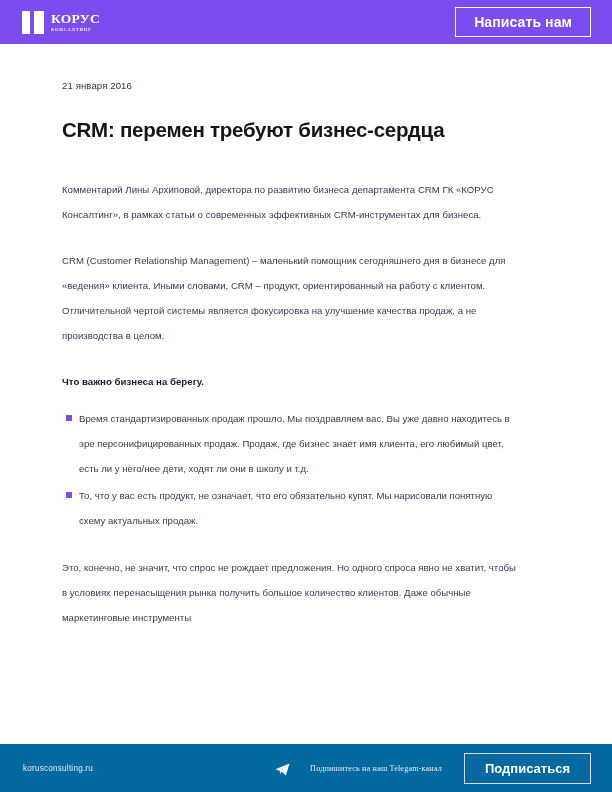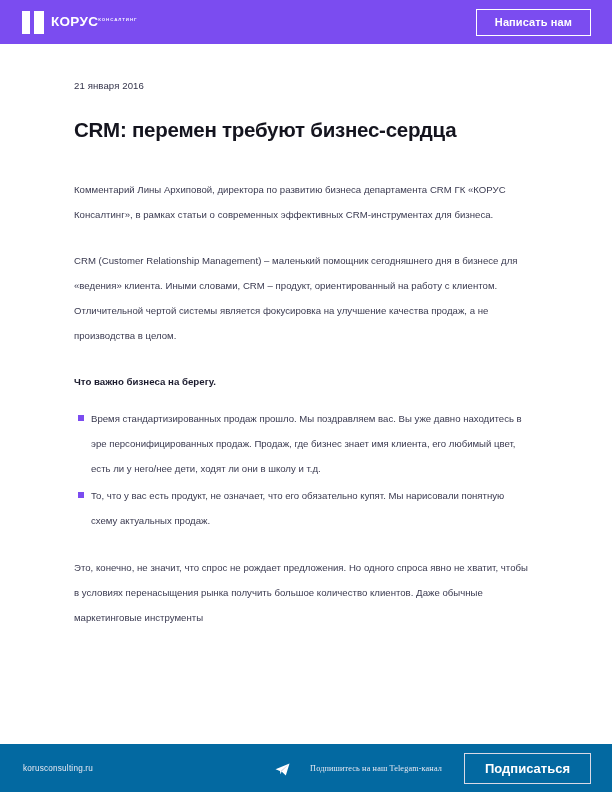--- a/index.html
+++ b/index.html
@@ -36,56 +36,57 @@
     text-decoration: none;
   }
   .brand-mark {
     width: 22px;
     height: 23px;
     position: relative;
     flex: 0 0 auto;
   }
   .brand-text {
     display: flex;
-    flex-direction: row;
+    flex-direction: column;
     justify-content: space-between;
     line-height: 1;
+    font-family: Liberation Serif, serif;
   }
   .brand-name {
     color: #ffffff;
     font-size: 13.5px;
     font-weight: bold;
     letter-spacing: 0.3px;
   }
   .brand-sub {
     color: #ffffff;
     font-size: 4.4px;
     font-weight: bold;
     letter-spacing: 0.9px;
     margin-top: 2.5px;
     opacity: .95;
   }
   .header-cta {
     border: 1px solid #ffffff;
     color: #ffffff;
     background: transparent;
-    font-size: 11px;
+    font-size: 14px;
     font-weight: bold;
     font-family: inherit;
     padding: 7px 18px;
     line-height: 1;
     cursor: pointer;
     letter-spacing: .1px;
     text-align: right;
   }
 
   
   .content {
     position: absolute;
-    top: 44px; left: 16px;
+    top: 44px; left: 4px;
     width: 572px;
     box-sizing: border-box;
     padding: 0 58px;
   }
   .article-date {
     margin-top: 36px;
     font-size: 9.6px;
     color: #33334a;
     letter-spacing: .1px;
   }

